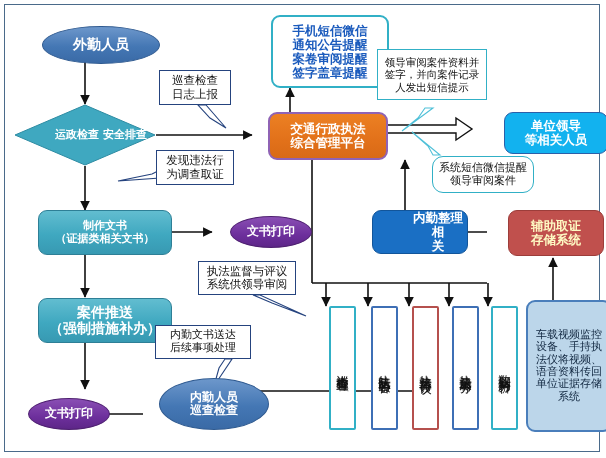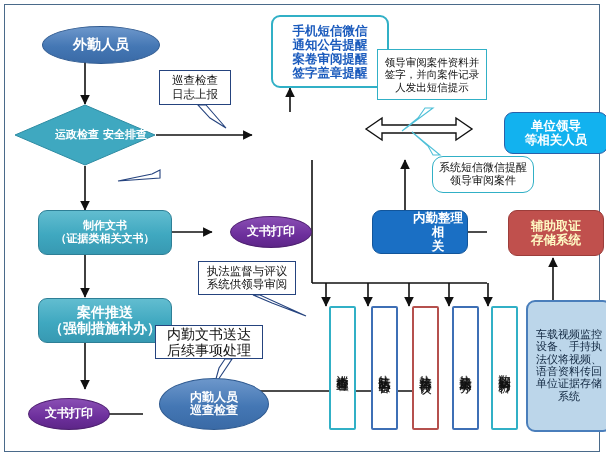--- a/index.html
+++ b/index.html
@@ -145,20 +145,24 @@
 巡查检查</span>
   </div>
 
   <div class="node rrect n-cyanhollow" style="left:255px;top:15px;width:118px;height:73px;font-size:12.5px;">
     <span class="lbl">手机短信微信
 通知公告提醒
 案卷审阅提醒
 签字盖章提醒</span>
   </div>
 
+  <div class="node rrect n-orange" style="left:252px;top:112px;width:120px;height:48px;font-size:12.5px;">
+    <span class="lbl">交通行政执法
+综合管理平台</span>
+  </div>
 
   <div class="node rrect n-cyanbright" style="left:488px;top:112px;width:104px;height:42px;font-size:12.5px;">
     <span class="lbl">单位领导
 等相关人员</span>
   </div>
 
   <div class="node rrect n-bluesolid" style="left:356px;top:210px;width:96px;height:44px;font-size:12.5px;">
     <span class="lbl">内勤整理相
 关</span>
   </div>
@@ -186,32 +190,36 @@
   </div>
   <div class="node vbox vb-teal" style="left:475px;top:306px;width:27px;height:124px;font-size:12.5px;">
     <span class="lbl">数据研判与分析</span>
   </div>
 
   <div class="callout co-navy" style="left:159px;top:70px;width:72px;height:35px;font-size:11.5px;white-space:pre-line;">
     <span>巡查检查
 日志上报</span>
   </div>
 
+  <div class="callout co-navy" style="left:156px;top:150px;width:78px;height:35px;font-size:11.5px;white-space:pre-line;">
+    <span>发现违法行
+为调查取证</span>
+  </div>
 
   <div class="callout co-teal" style="left:377px;top:49px;width:110px;height:51px;font-size:10.5px;padding:2px 3px;">
     <span>领导审阅案件资料并签字，并向案件记录人发出短信提示</span>
   </div>
 
   <div class="callout co-teal" style="left:432px;top:156px;width:102px;height:37px;font-size:11px;padding:1px 3px;border-radius:11px;">
     <span>系统短信微信提醒领导审阅案件</span>
   </div>
 
   <div class="callout co-navy" style="left:198px;top:261px;width:98px;height:34px;font-size:11.5px;white-space:pre-line;">
     <span>执法监督与评议
 系统供领导审阅</span>
   </div>
 
-  <div class="callout co-navy" style="left:155px;top:325px;width:108px;height:34px;font-size:14px;white-space:pre-line;">
+  <div class="callout co-navy" style="left:155px;top:325px;width:96px;height:34px;font-size:11px;white-space:pre-line;">
     <span>内勤文书送达
 后续事项处理</span>
   </div>
 
 </div>
 
 </body></html>

